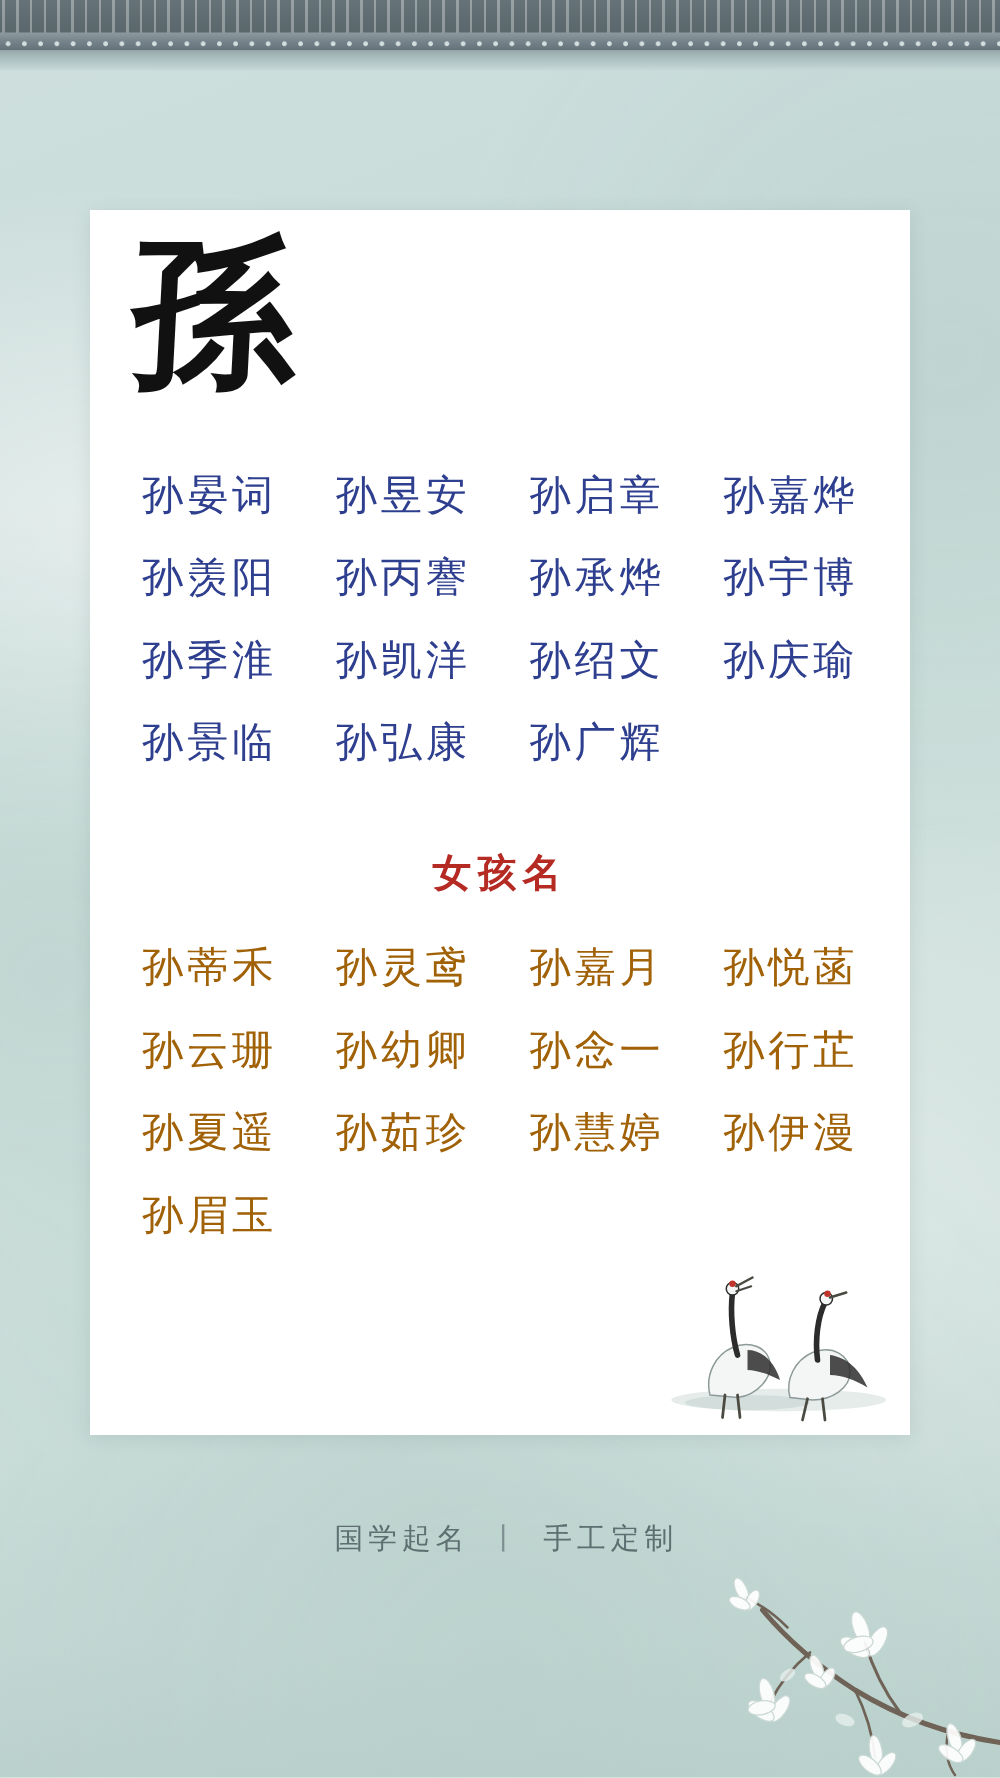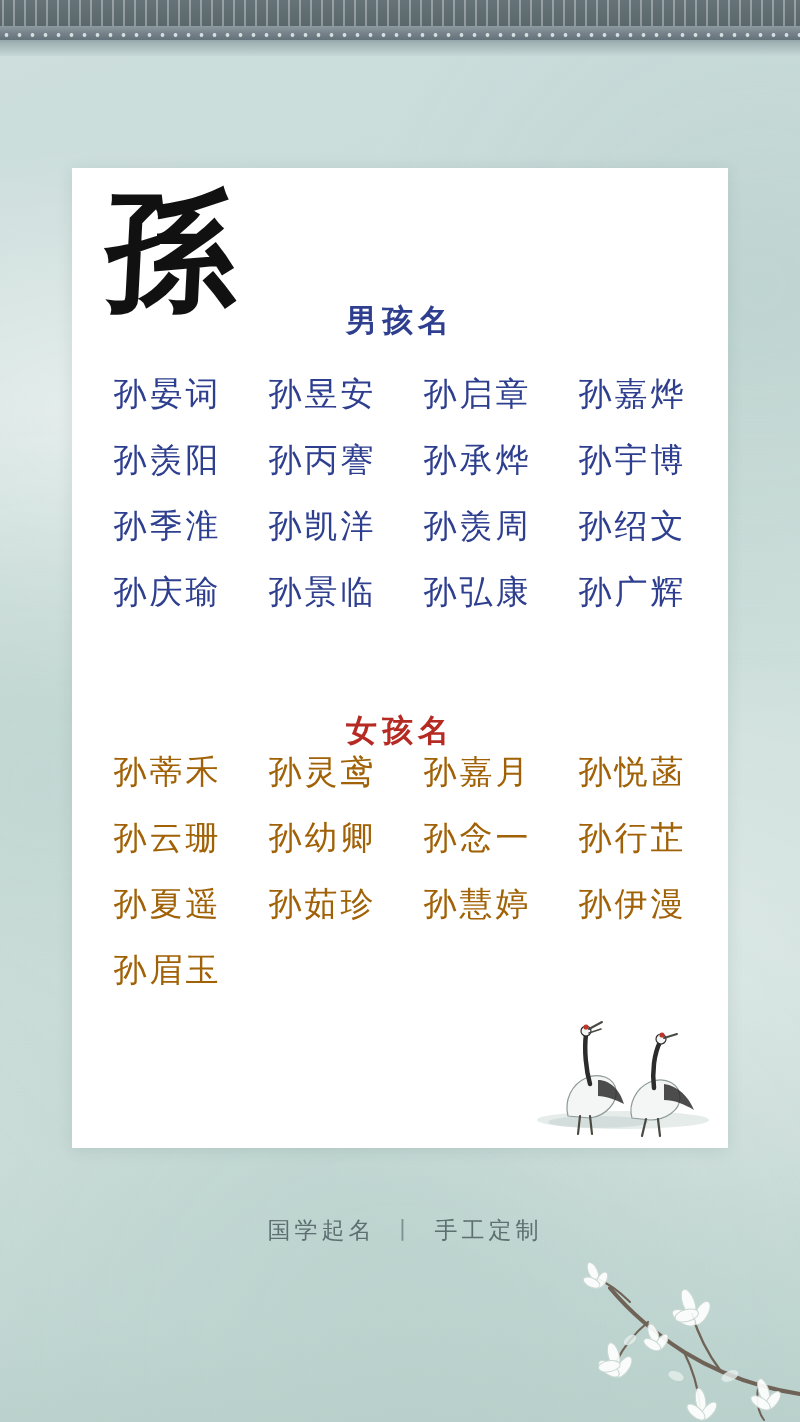--- a/index.html
+++ b/index.html
@@ -125,40 +125,39 @@
     position: absolute;
     left: 0; right: 0;
     top: 132px;
     color: #2f3f8f;
   }
   .section-title.girls {
     position: absolute;
     left: 0; right: 0;
     top: 510px;
     color: #b52a22;
-    margin-top: 32px;
   }
 
   .name-grid {
     position: absolute;
     left: 18px;
     width: 620px;
     display: grid;
     grid-template-columns: repeat(4, 1fr);
     row-gap: 0px;
   }
   .name-grid.boys { top: 196px; }
   .name-grid.girls { top: 574px; }
 
   .name-cell {
     text-align: center;
     font-size: 33px;
     line-height: 66px;
     letter-spacing: 3px;
-    font-family: Liberation Mono, monospace;
+    font-family: Liberation Serif, serif;
     white-space: nowrap;
   }
   .name-grid.boys .name-cell { color: #2f3f8f; }
   .name-grid.girls .name-cell { color: #a16207; }
 
   
   .cranes {
     position: absolute;
     right: 10px;
     bottom: 6px;
@@ -215,34 +214,32 @@
   <div class="roof-dots"></div>
   <div class="roof-shadow"></div>
 </div>
 
 <div class="bottom-band"></div>
 
 <div class="card">
 
   <div class="surname">孫</div>
 
-  <div class="section-title boys">男孩名</div>
 
   <div class="name-grid boys">
     <div class="name-cell">孙晏词</div>
     <div class="name-cell">孙昱安</div>
     <div class="name-cell">孙启章</div>
     <div class="name-cell">孙嘉烨</div>
     <div class="name-cell">孙羡阳</div>
     <div class="name-cell">孙丙謇</div>
     <div class="name-cell">孙承烨</div>
     <div class="name-cell">孙宇博</div>
     <div class="name-cell">孙季淮</div>
     <div class="name-cell">孙凯洋</div>
-    <div class="name-cell">孙羡周</div>
     <div class="name-cell">孙绍文</div>
     <div class="name-cell">孙庆瑜</div>
     <div class="name-cell">孙景临</div>
     <div class="name-cell">孙弘康</div>
     <div class="name-cell">孙广辉</div>
   </div>
 
   <div class="section-title girls">女孩名</div>
 
   <div class="name-grid girls">

